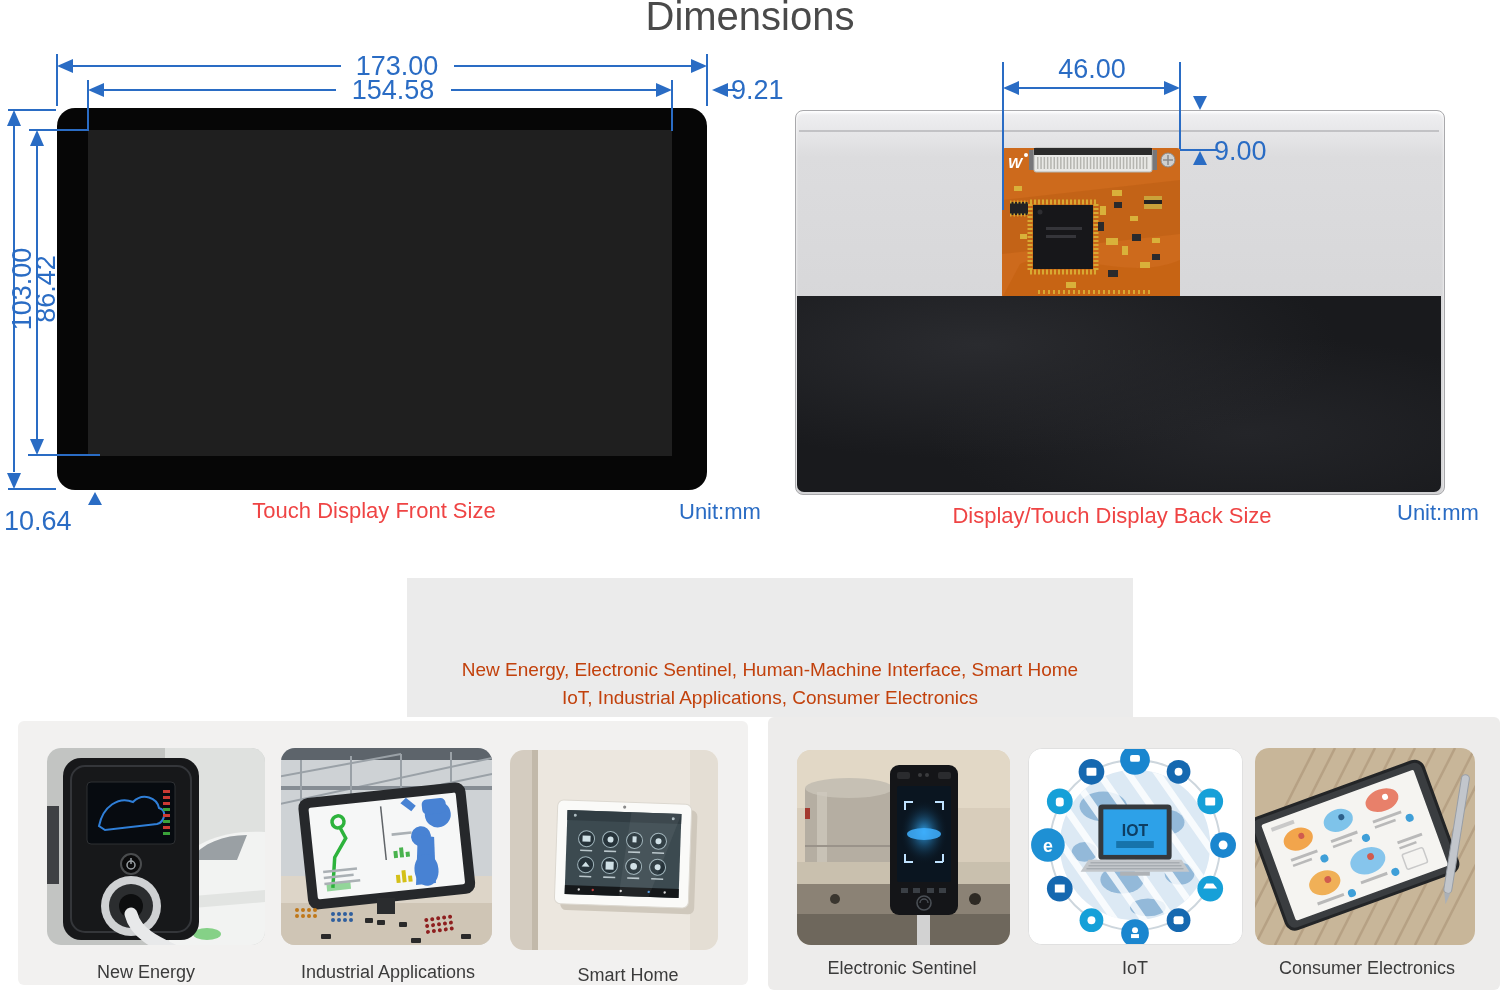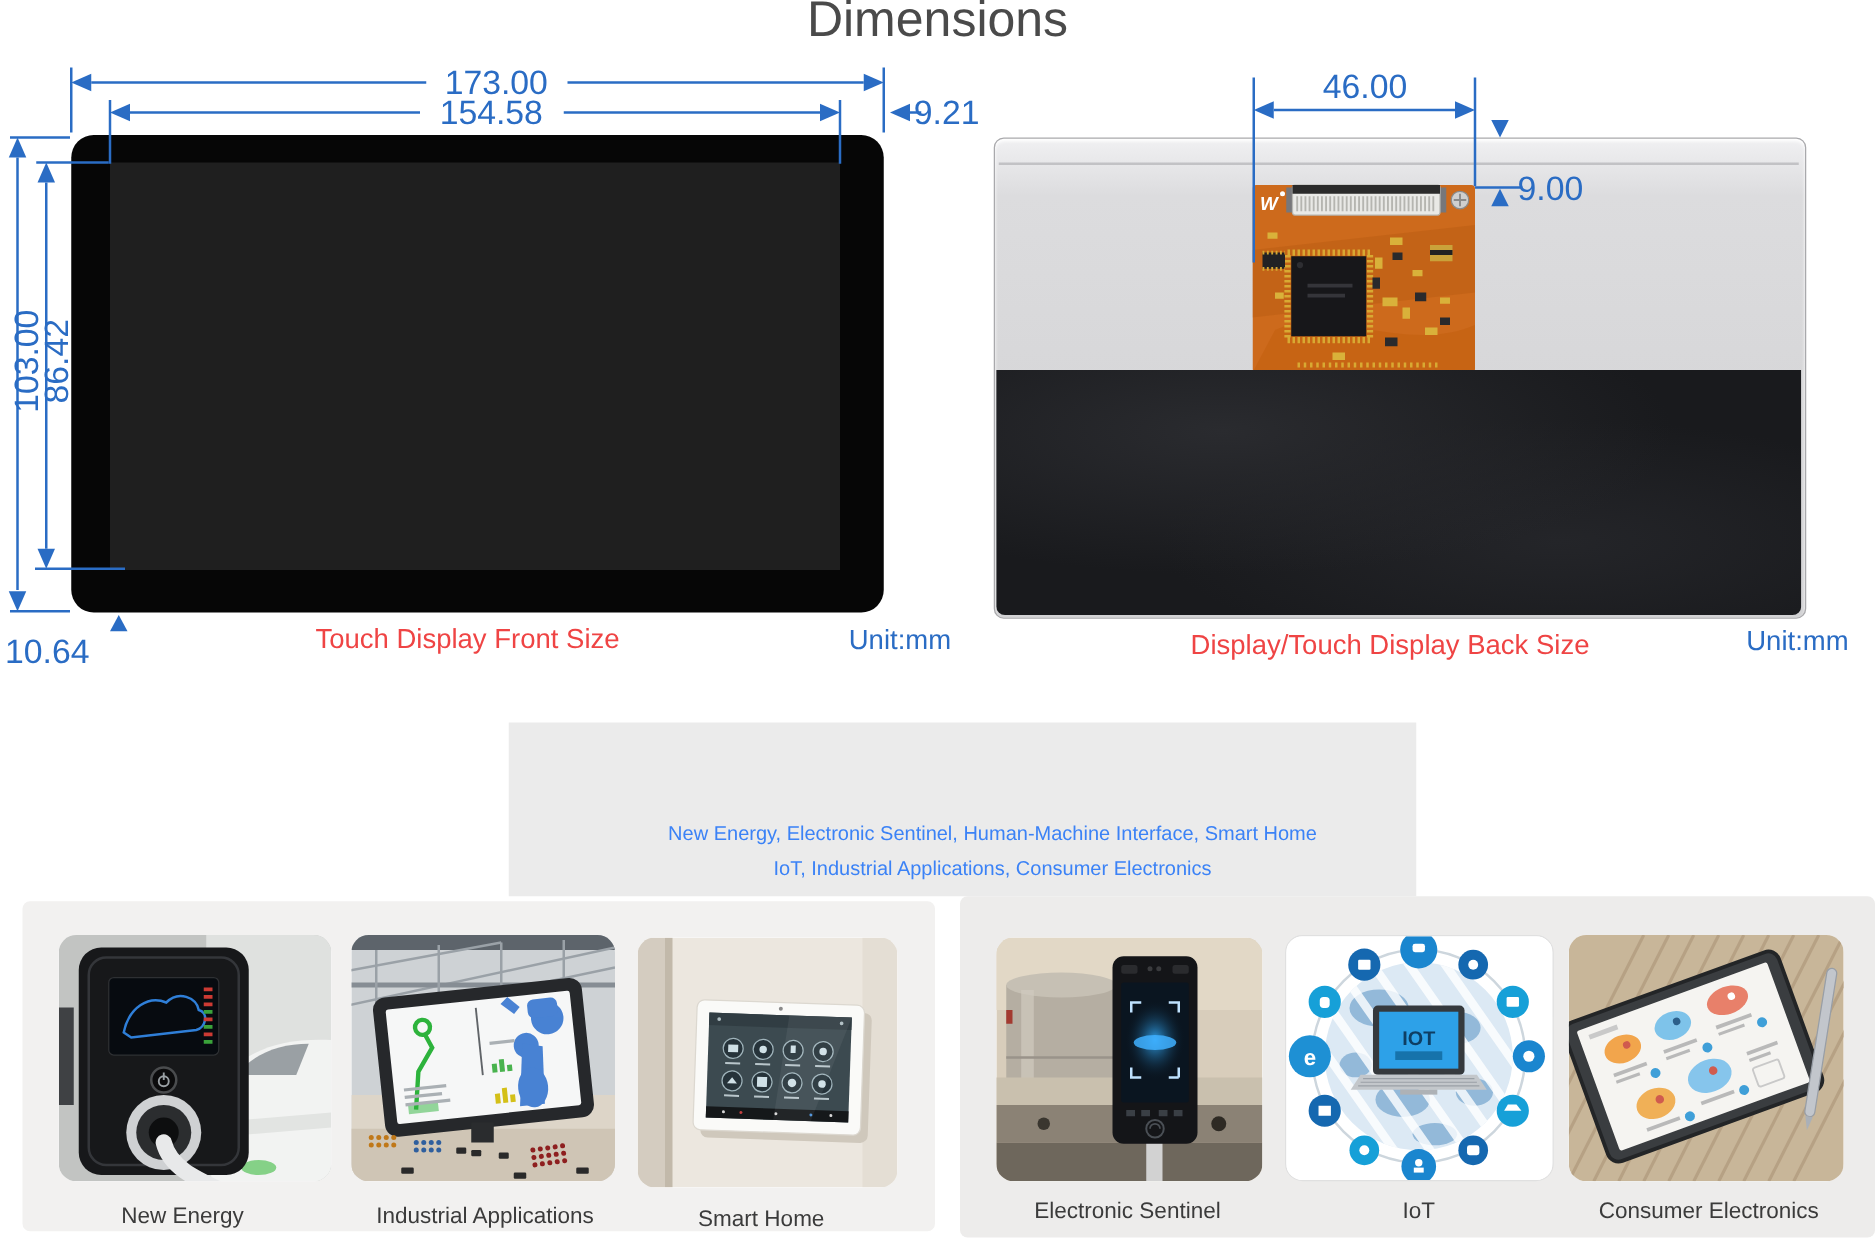--- a/index.html
+++ b/index.html
@@ -24,21 +24,21 @@
   .back-black{left:797px;top:296px;width:644px;height:196px;background:
        radial-gradient(ellipse at 28% 25%,#2a2b2f 0%,rgba(26,27,30,0) 55%),
        radial-gradient(ellipse at 70% 70%,#242529 0%,rgba(26,27,30,0) 50%),#191a1d;
        border-radius:0 0 7px 7px;}
   .pcb{left:1002px;top:142px;width:178px;height:160px;}
   
   .dim-svg{left:0;top:0;width:1500px;height:999px;pointer-events:none;}
   
   .app-box{left:407px;top:578px;width:726px;height:139px;background:#ebebeb;}
   .app-title{left:770px;top:588px;transform:translateX(-50%);font-size:31px;color:#686868;white-space:nowrap;}
-  .app-sub{transform:translateX(-50%);font-size:16px;color:#3b82f6;white-space:nowrap;margin-left:24px;}
+  .app-sub{transform:translateX(-50%);font-size:19px;color:#c2410c;white-space:nowrap;}
   .panel-left{left:18px;top:721px;width:730px;height:264px;background:#f2f1f0;border-radius:6px;}
   .panel-right{left:768px;top:717px;width:732px;height:273px;background:#edeceb;border-radius:6px;}
   .card{border-radius:14px;overflow:hidden;background:#fff;}
   .card svg{display:block;}
   .card-cap{transform:translateX(-50%);font-size:18px;color:#3b3b3b;white-space:nowrap;}
 </style>
 </head>
 <body>
 
 <div class="page">
@@ -556,18 +556,18 @@
       </g>
       <g transform="rotate(9 201 90)">
         <rect x="197" y="26" width="8" height="120" rx="4" fill="#c2c6cc" stroke="#989ea6" stroke-width="1"></rect>
         <path d="M198,146 l3,11 l3,-11 Z" fill="#aab0b8"></path>
       </g>
     </svg>
   </div>
 
   <span class="abs card-cap" style="left:146px;top:962px;">New Energy</span>
   <span class="abs card-cap" style="left:388px;top:962px;">Industrial Applications</span>
-  <span class="abs card-cap" style="left:609px;top:965px;">Smart Home</span>
+  <span class="abs card-cap" style="left:628px;top:965px;">Smart Home</span>
   <span class="abs card-cap" style="left:902px;top:958px;">Electronic Sentinel</span>
   <span class="abs card-cap" style="left:1135px;top:958px;">IoT</span>
   <span class="abs card-cap" style="left:1367px;top:958px;">Consumer Electronics</span>
 
 </div>
 
 </body></html>

